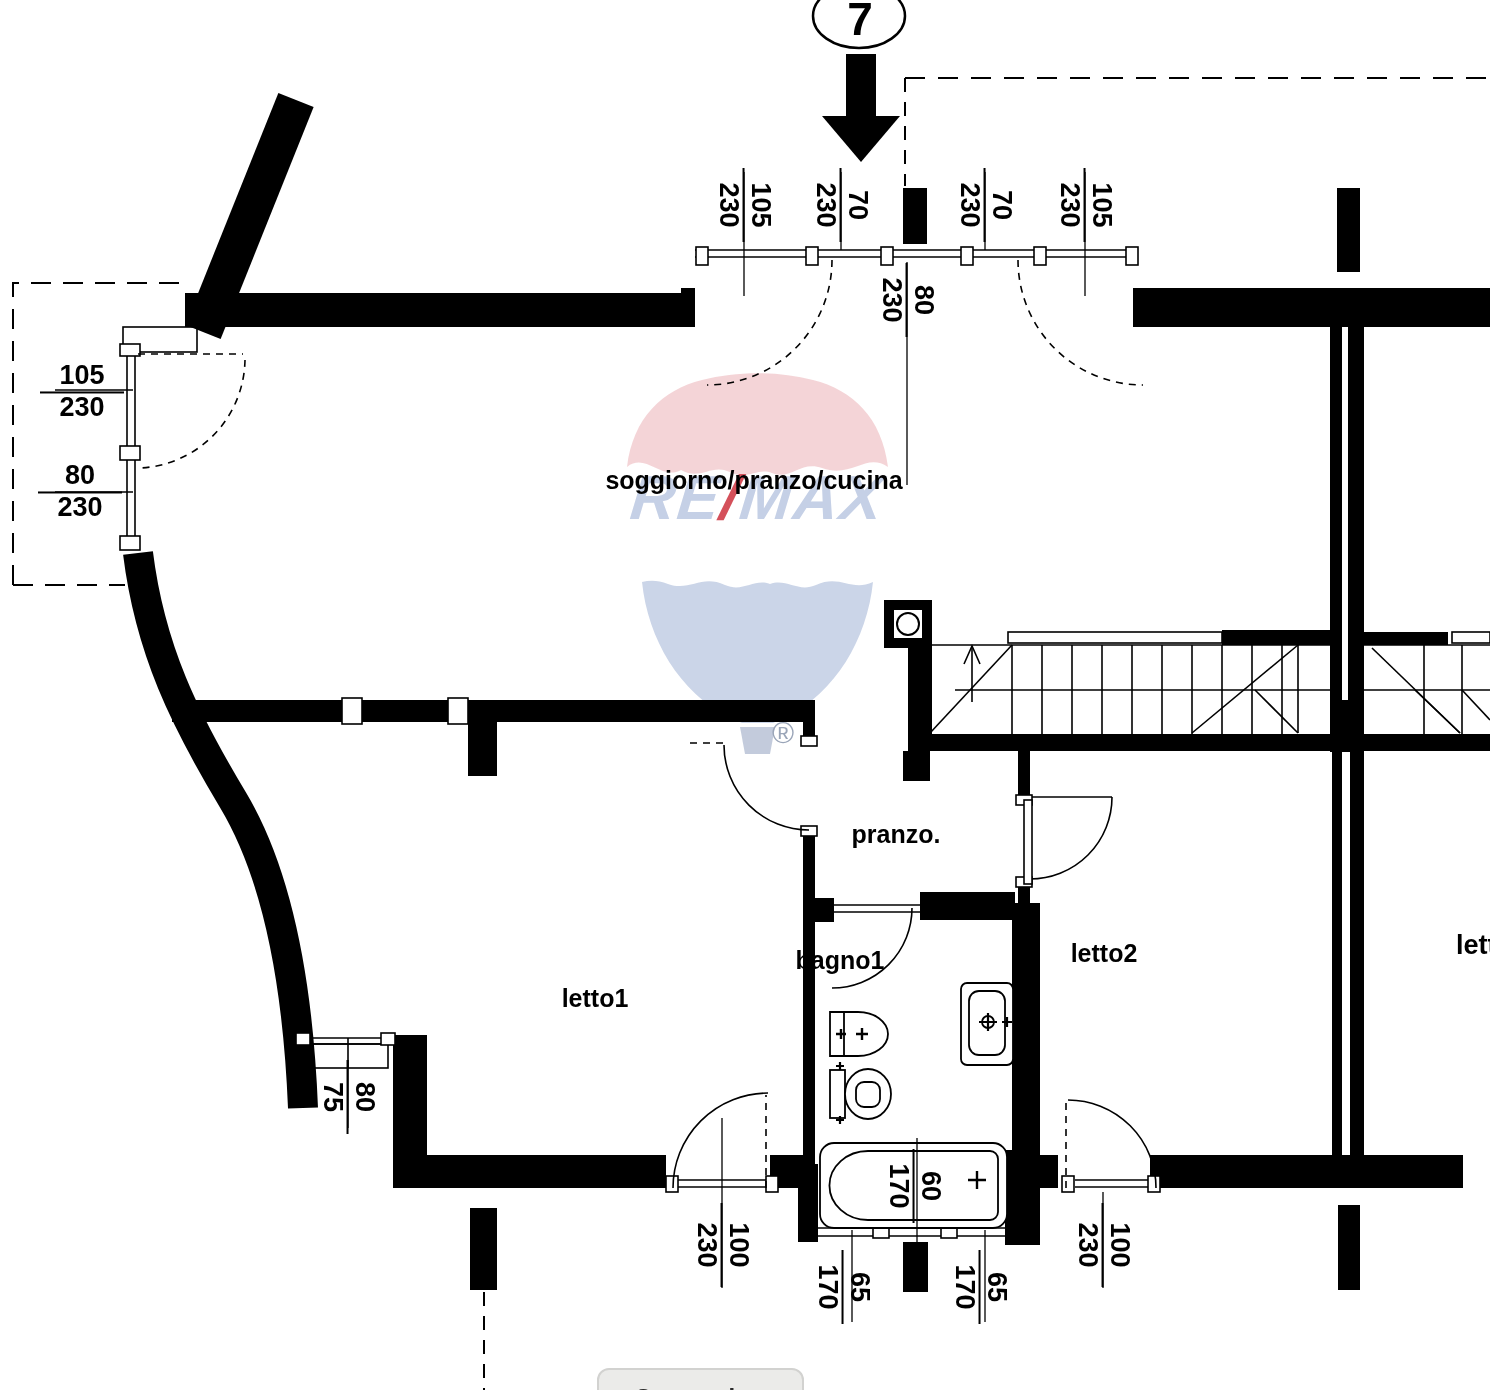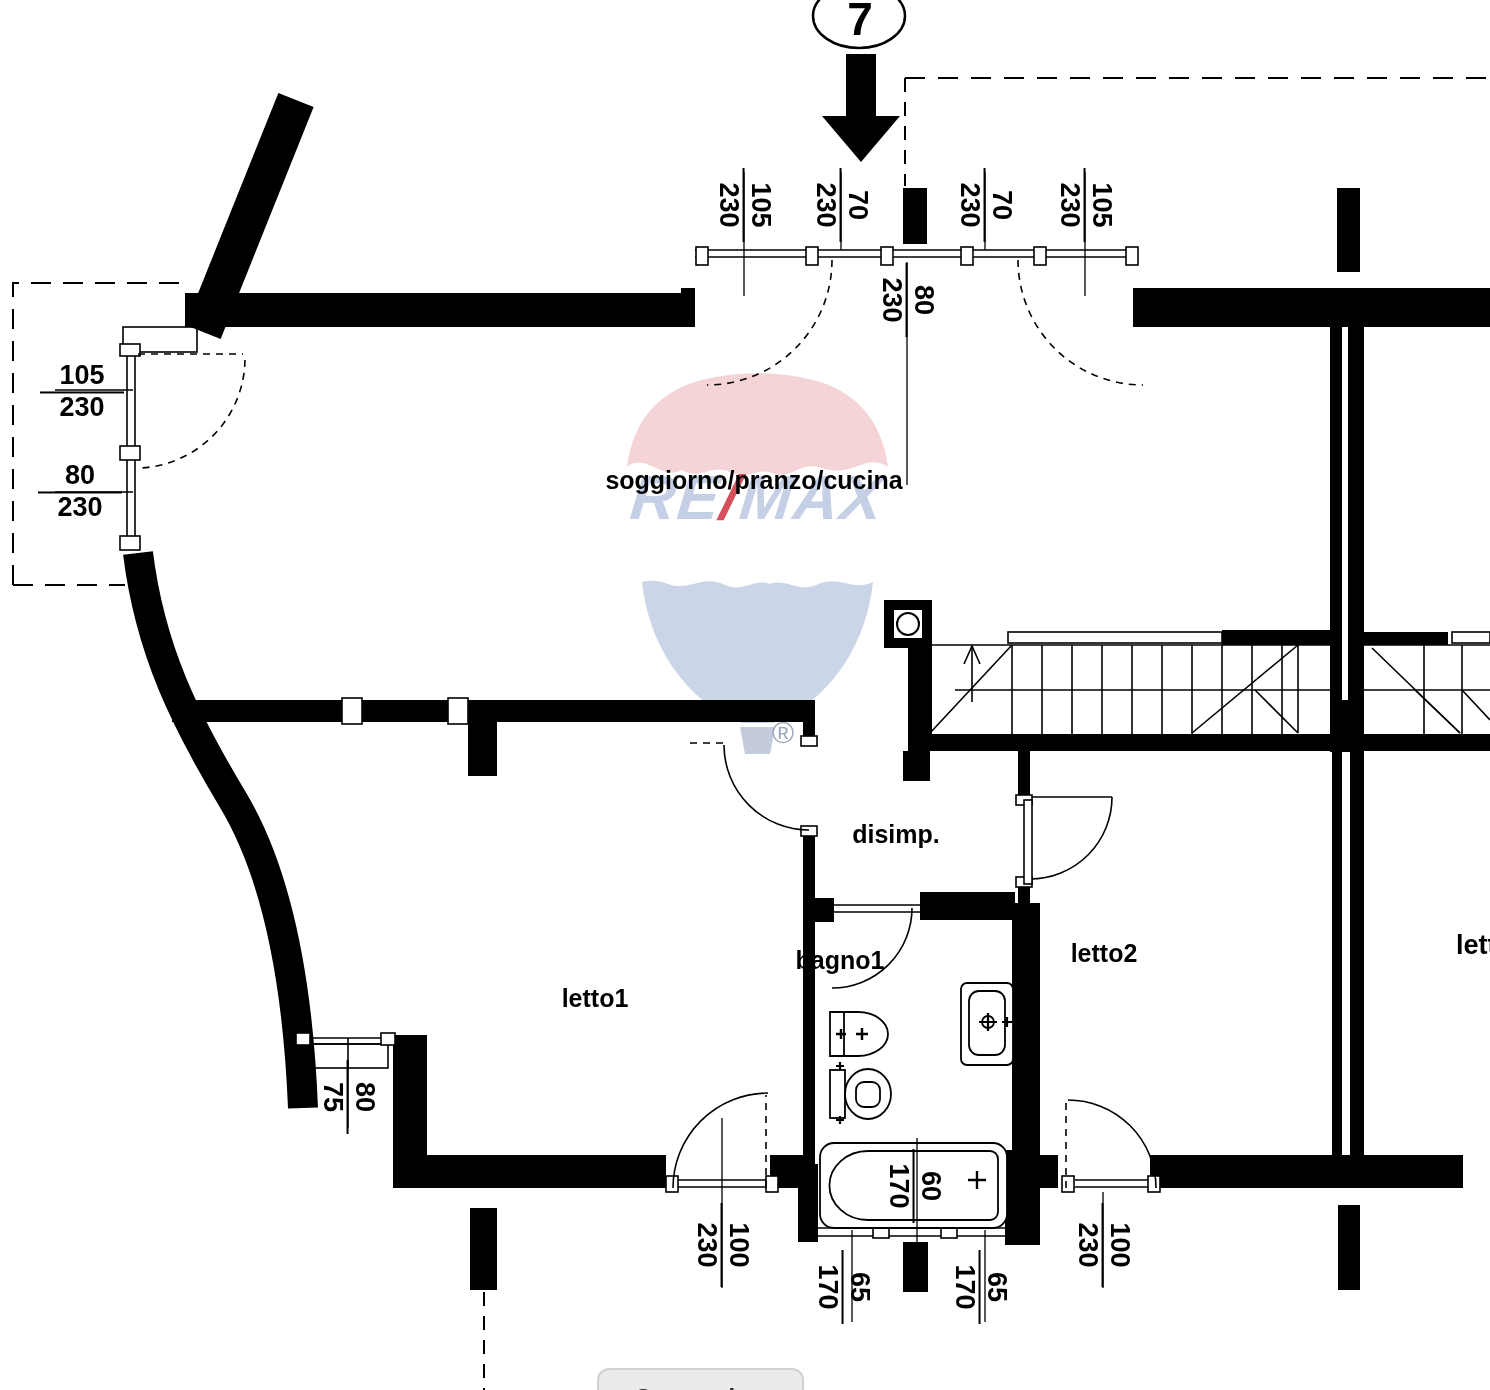--- a/index.html
+++ b/index.html
@@ -242,21 +242,21 @@
 </svg>
 
 <div class="remax-text">
   <span class="blue">RE</span><span class="red">/</span><span class="blue">MAX</span>
 </div>
 <div class="reg">®</div>
 
 <div class="marker7">7</div>
 
 <div class="lbl room" style="left:754px;top:480px">soggiorno/pranzo/cucina</div>
-<div class="lbl room" style="left:896px;top:834px">disimp.</div>
+<div class="lbl room" style="left:896px;top:834px">pranzo.</div>
 <div class="lbl room" style="left:595px;top:998px">letto1</div>
 <div class="lbl room" style="left:840px;top:960px">bagno1</div>
 <div class="lbl room" style="left:1104px;top:953px">letto2</div>
 <div class="lbl bed3">lett</div>
 
 <div class="lbl dim rot" style="left:744px;top:205px">
   <span>105</span>
       <i class="w74"></i>
       <span>230</span>
 </div>

